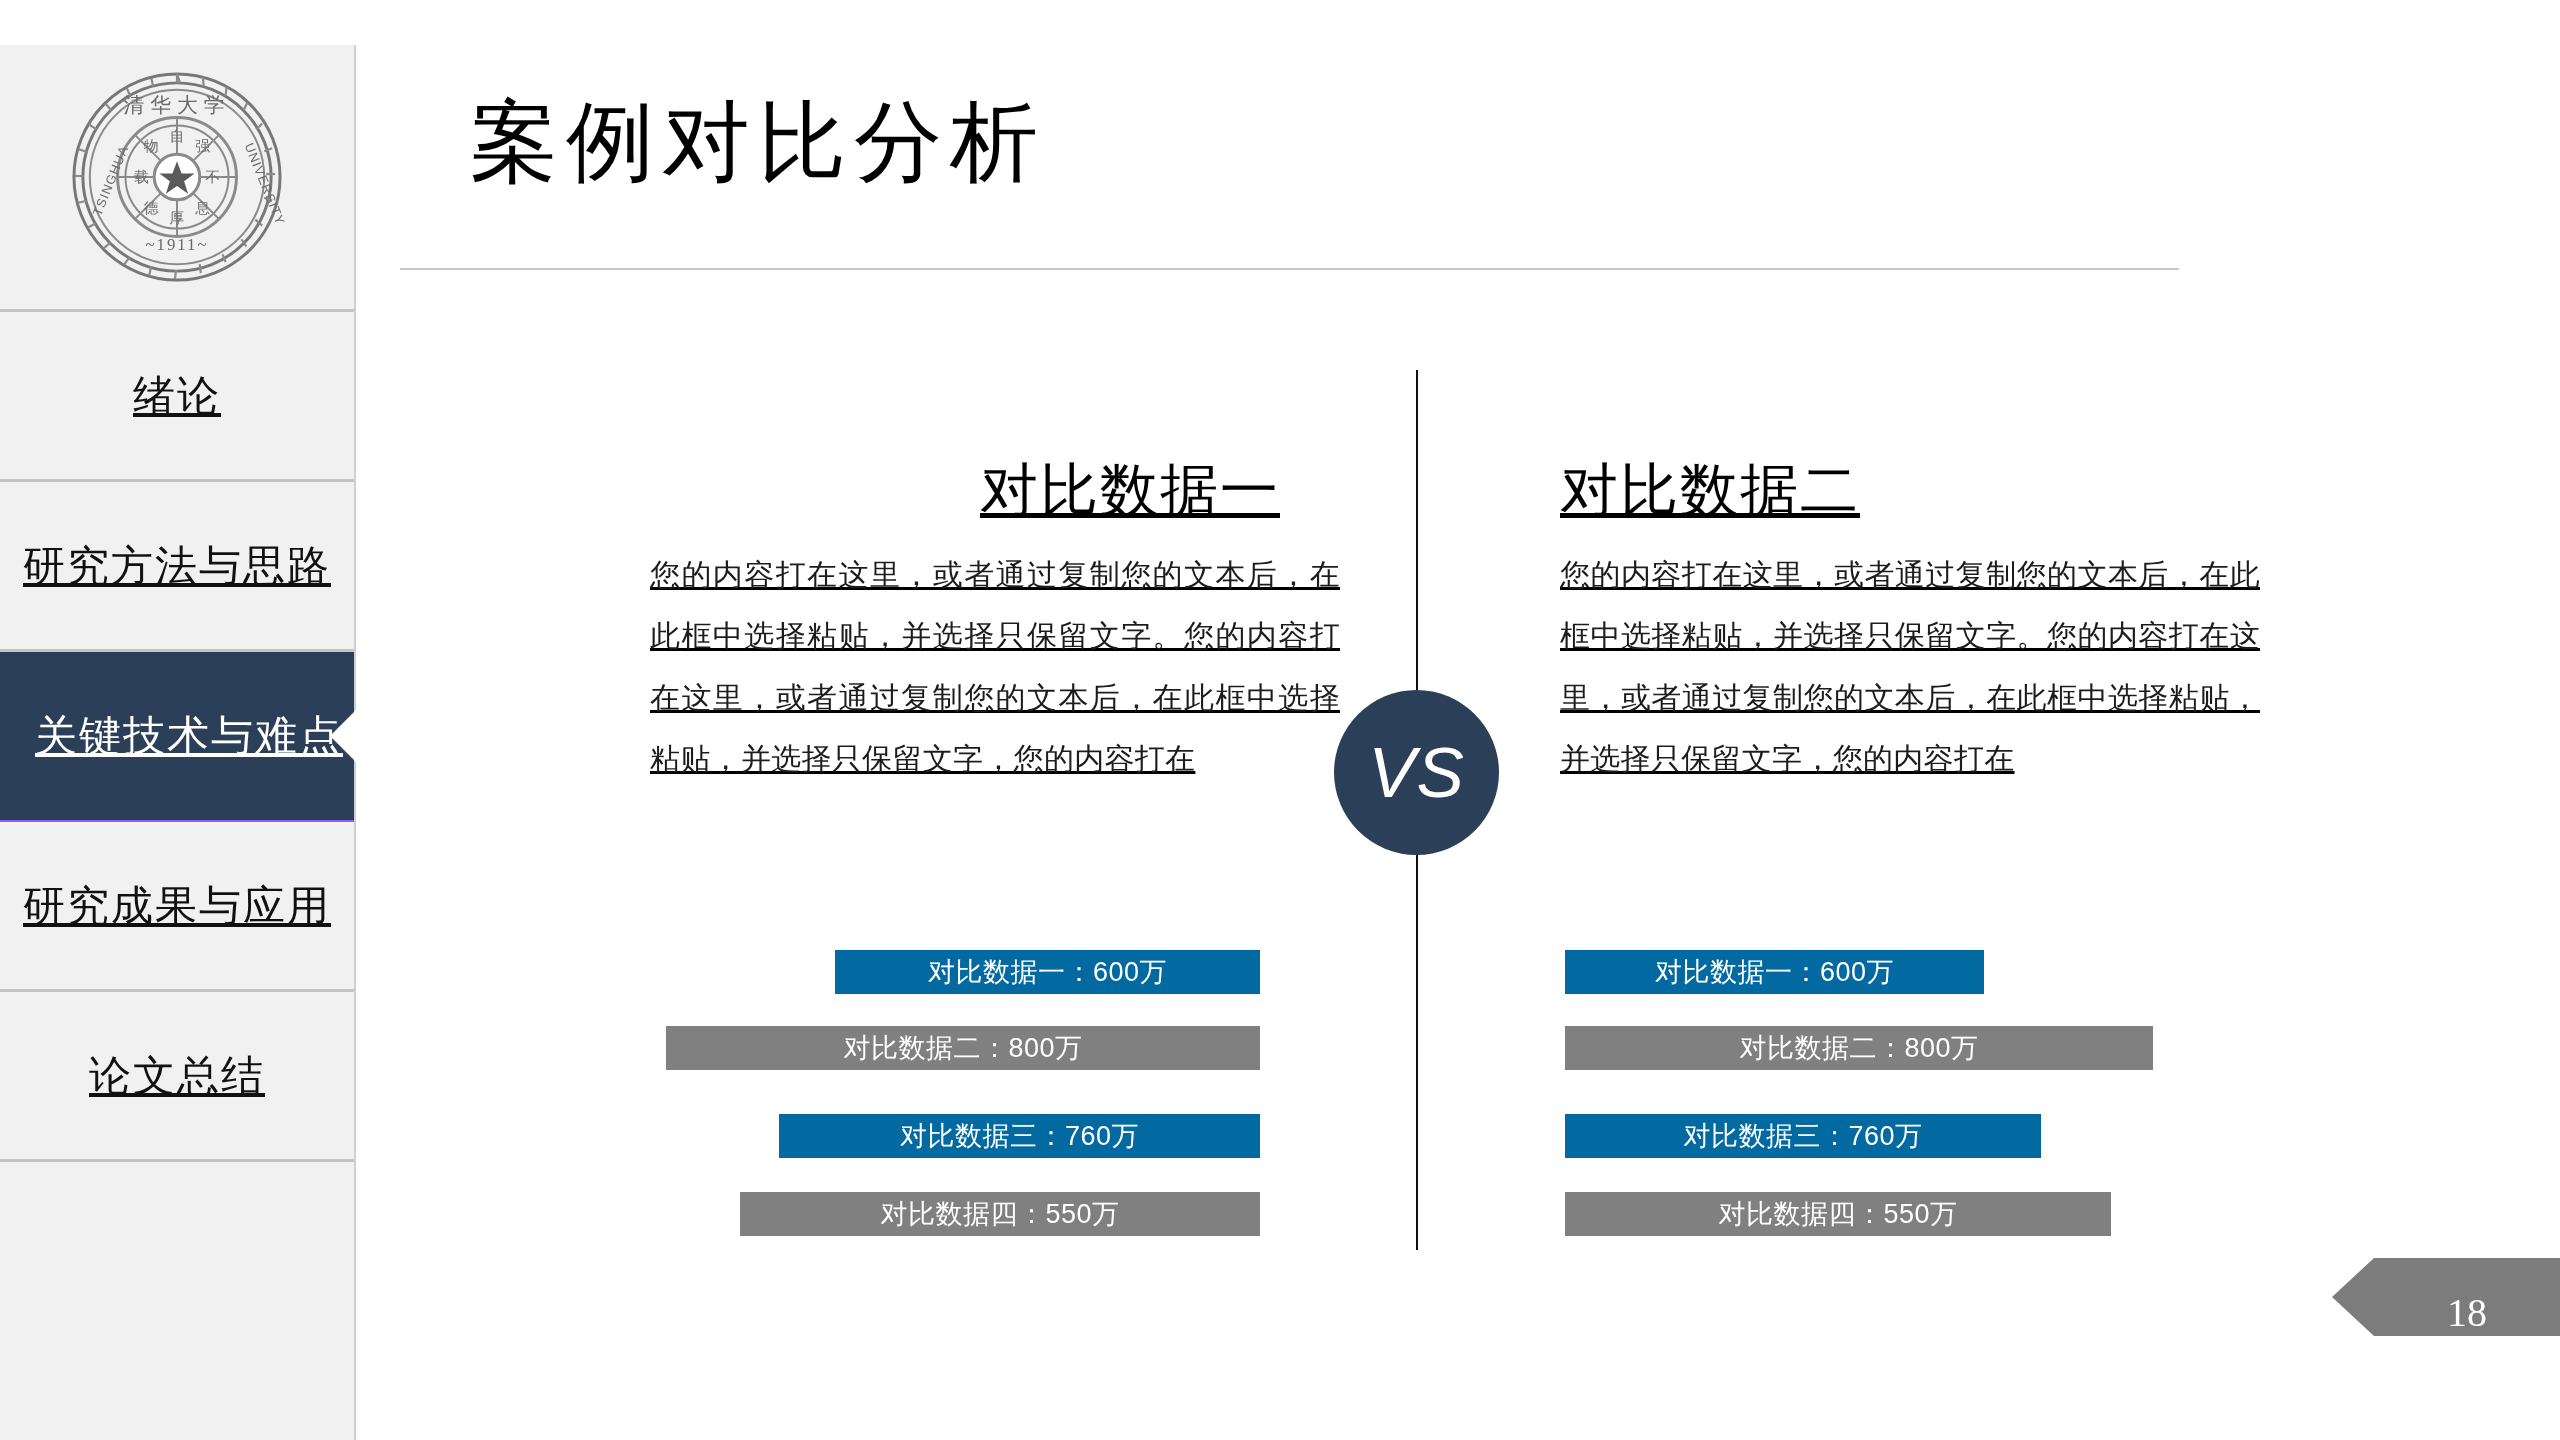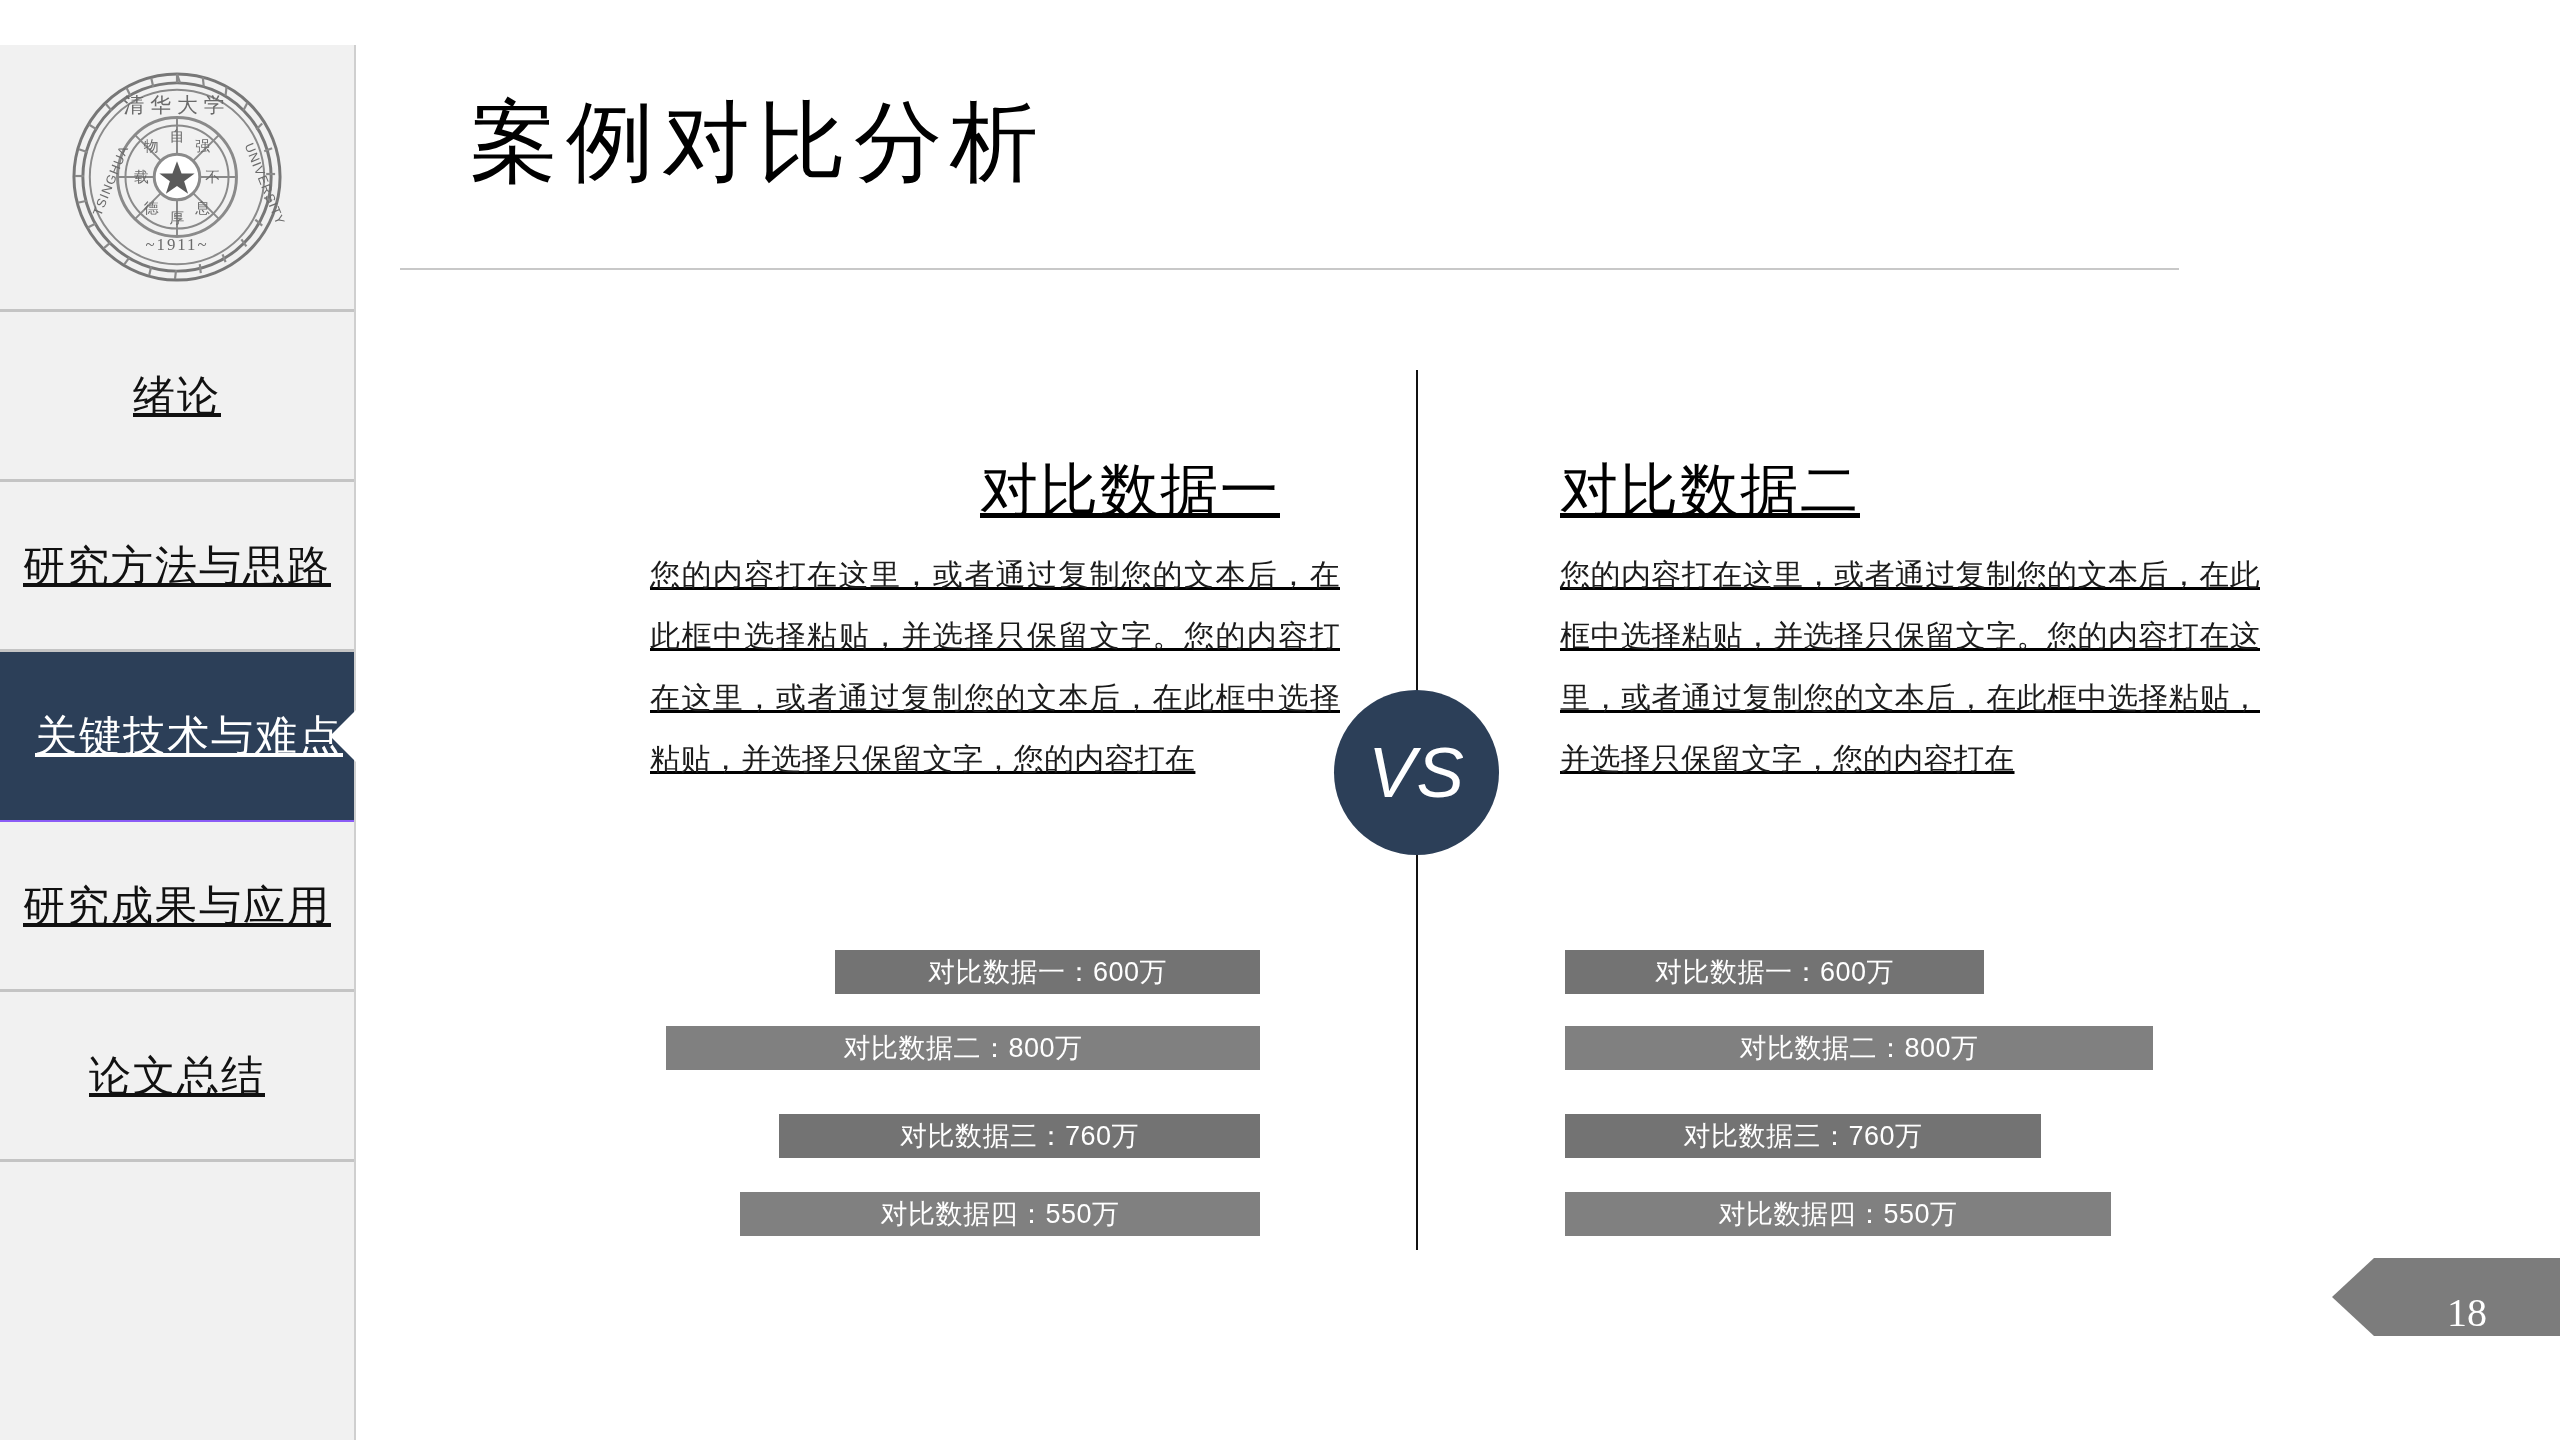--- a/index.html
+++ b/index.html
@@ -198,21 +198,21 @@
     justify-content: center;
     color: #ffffff;
     font-size: 27px;
     letter-spacing: 0.5px;
     white-space: nowrap;
     box-sizing: border-box;
   }
   #bars-left  .bar-row { right: 0; }
   #bars-right .bar-row { left: 0; }
 
-  .bar-row.dark { background: #737373; }
+  .bar-row.dark { background: #0369a1; }
   .bar-row.gray { background: #808080; }
 
   
   #page-badge {
     position: absolute;
     left: 2332px;
     top: 1258px;
     width: 228px;
     height: 78px;
     background: #7c7c7c;

